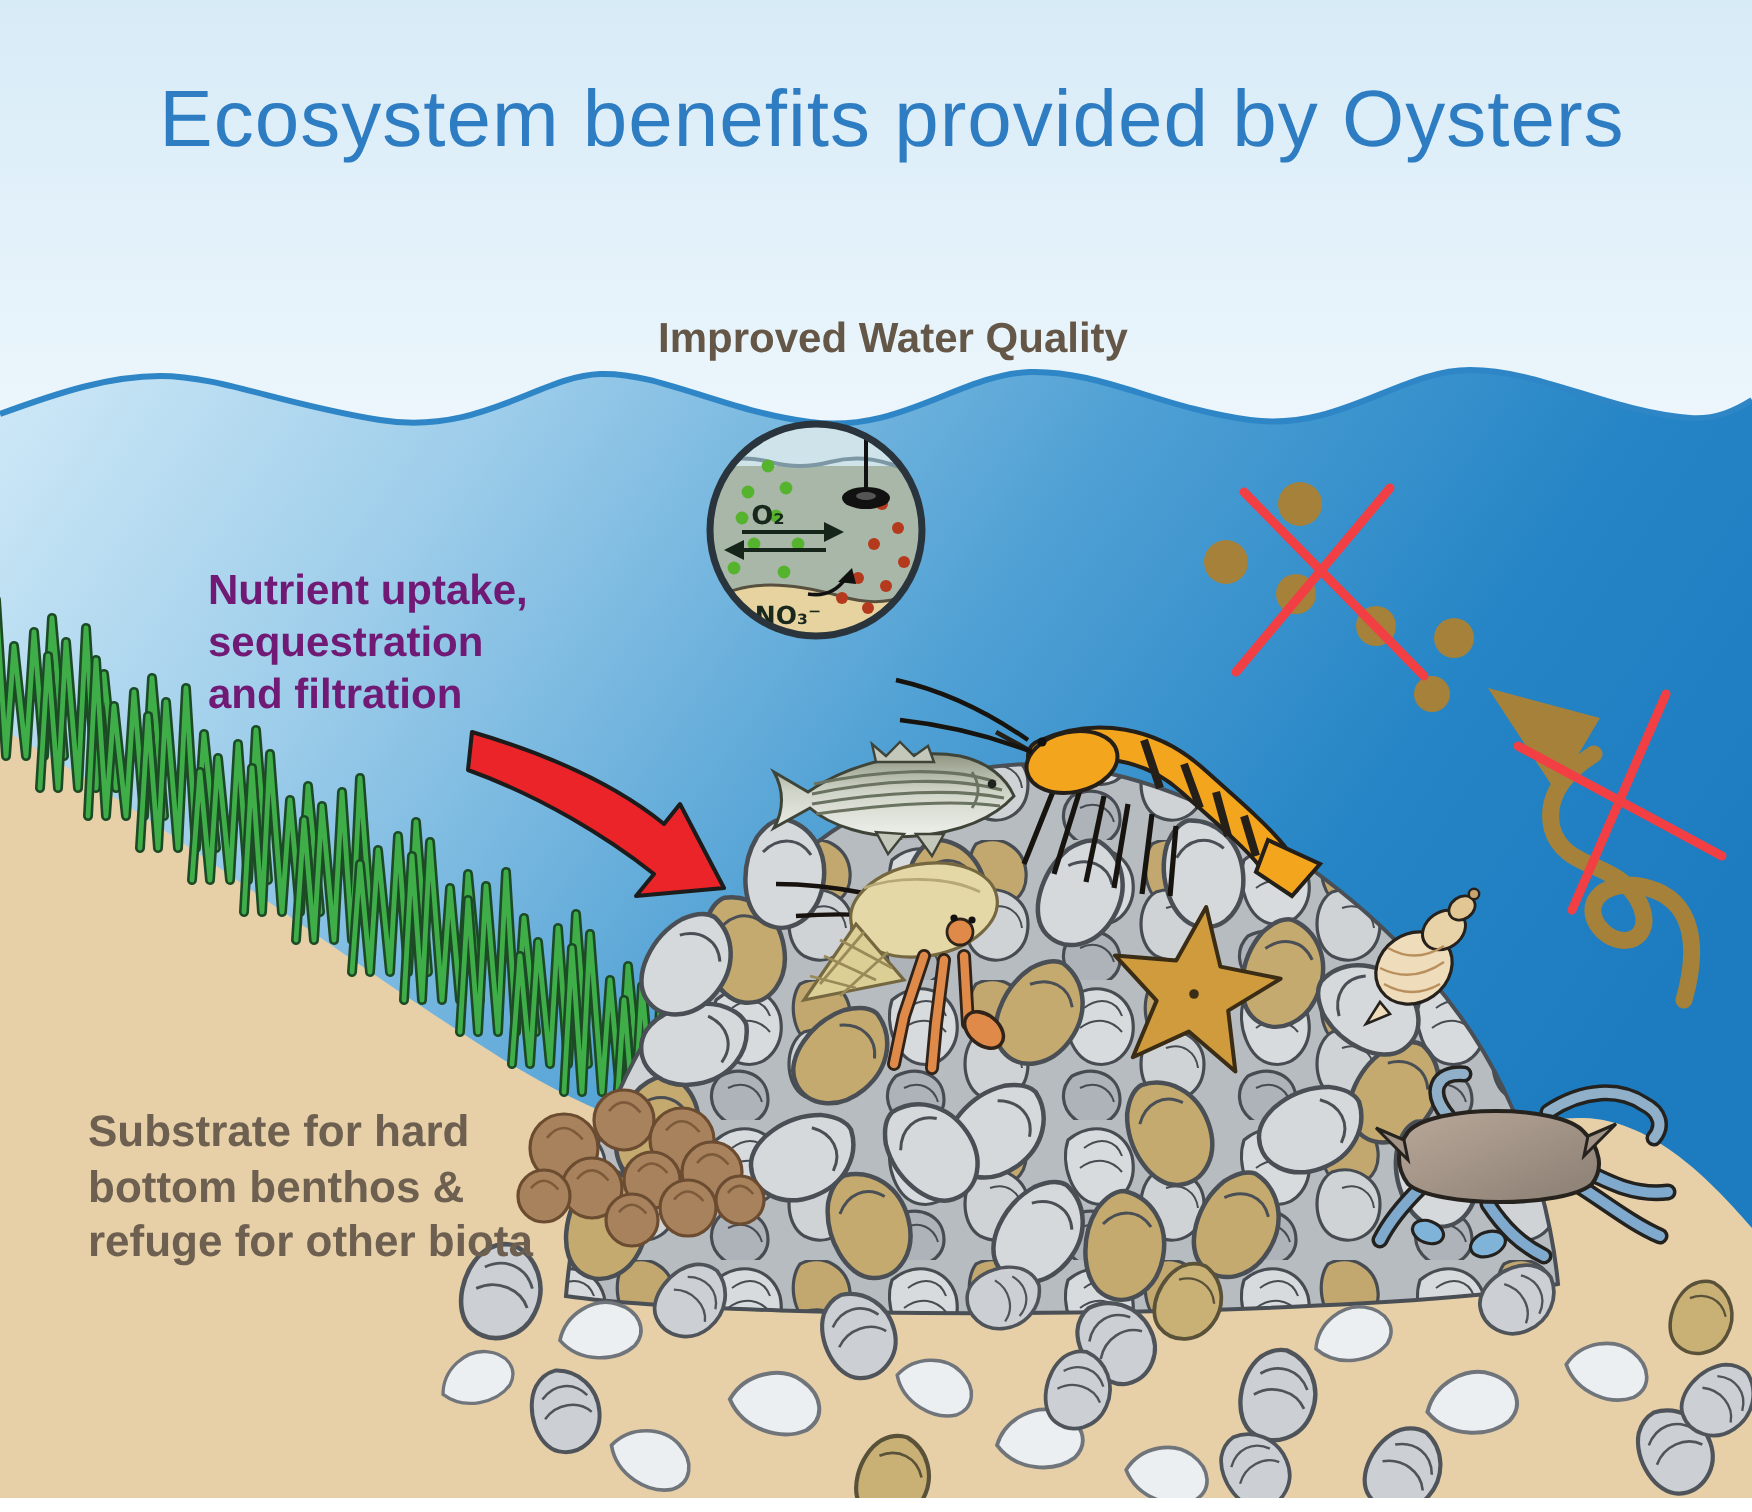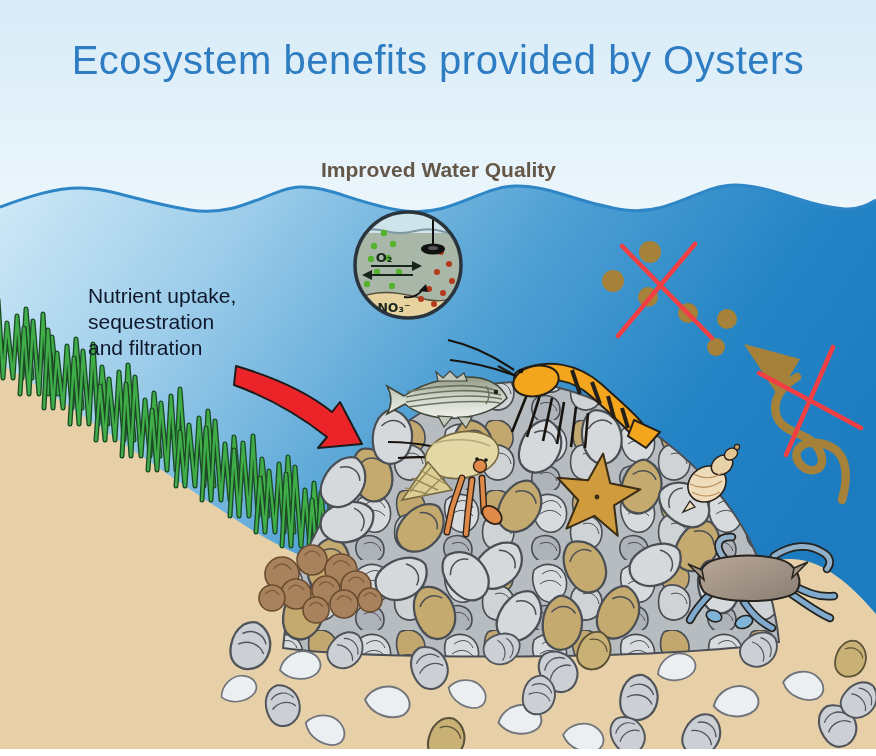--- a/index.html
+++ b/index.html
@@ -1,23 +1,23 @@
 <!DOCTYPE html>
 <html><head>
 <meta charset="utf-8">
 <style>
   html,body{margin:0;padding:0;background:#ffffff;}
   .stage{position:relative;width:876px;height:756px;overflow:hidden;
          font-family:"Liberation Sans",sans-serif;background:#fff;}
   .scene{position:absolute;inset:0;}
-  .label{position:absolute;white-space:pre-line;}
+  .label{position:absolute;white-space:pre-line;padding-left:16px;}
   .title{left:0;right:0;top:38px;text-align:center;font-size:40px;font-weight:500;
          letter-spacing:.5px;color:#2e7dc2;}
   .improved{left:1px;right:0;top:158px;text-align:center;font-size:21px;font-weight:600;color:#645747;}
-  .nutrient{left:88px;top:283px;font-size:21px;line-height:1.24;font-weight:400;color:#0f172a;}
+  .nutrient{left:88px;top:283px;font-size:21px;line-height:1.24;font-weight:700;color:#701a75;}
   .reduced{left:705px;top:215px;width:172px;text-align:center;font-size:21px;line-height:1.24;
            font-weight:600;color:#8a7052;}
   .substrate{left:28px;top:552px;font-size:22px;line-height:1.26;font-weight:600;color:#6d6050;}
   .inset-text{font-family:"DejaVu Sans",sans-serif;font-weight:bold;fill:#18281c;}
 </style>
 </head>
 <body>
 
 <div class="stage">
 
@@ -377,14 +377,17 @@
   </g>
 
   <rect x="0" y="749" width="876" height="7" fill="#ffffff"></rect>
 </svg>
 
 <div class="label title">Ecosystem benefits provided by Oysters</div>
 <div class="label improved">Improved Water Quality</div>
 <div class="label nutrient">Nutrient uptake,
 sequestration
 and filtration</div>
+<div class="label substrate">Substrate for hard
+bottom benthos &amp;
+refuge for other biota</div>
 
 </div>
 
 </body></html>

